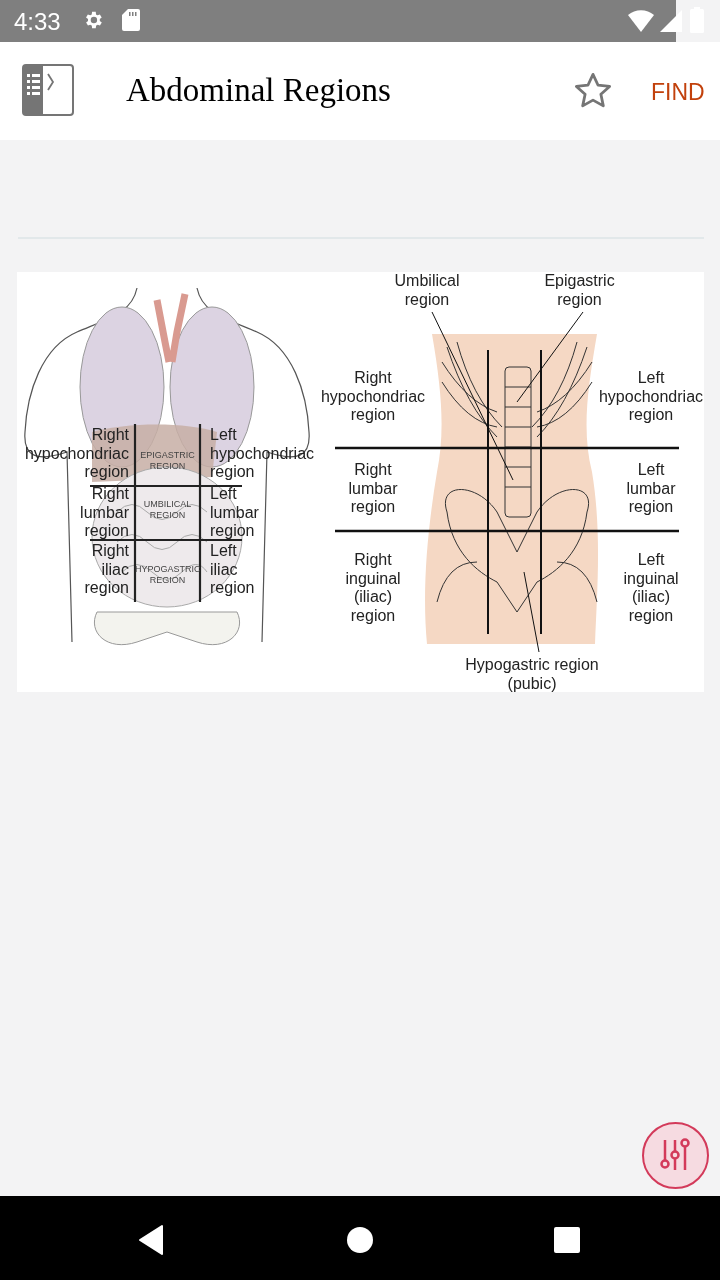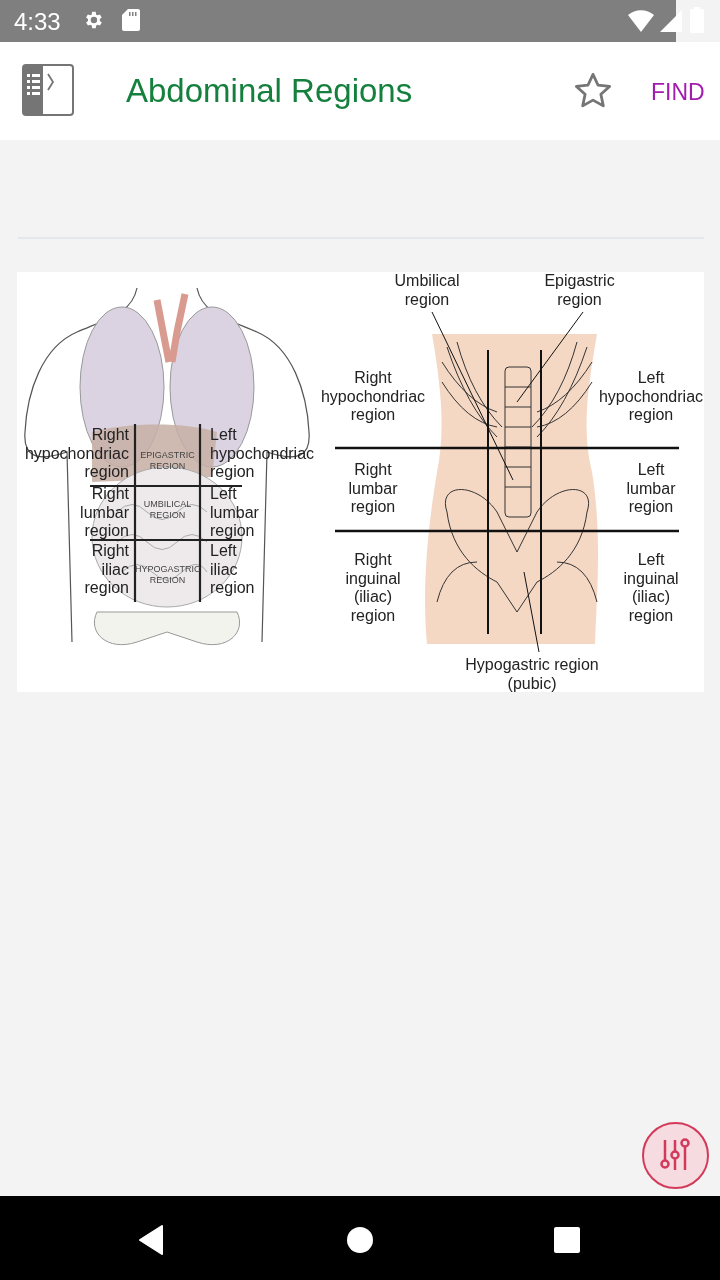--- a/index.html
+++ b/index.html
@@ -2,23 +2,23 @@
 <html><head>
 <meta charset="utf-8">
 <style>
   * { box-sizing: border-box; margin: 0; padding: 0; }
   html, body { width: 720px; height: 1280px; overflow: hidden; background: #f3f3f4; font-family: "Liberation Sans", sans-serif; }
   .status-bar { position: absolute; top: 0; left: 0; width: 676px; height: 42px; background: #7f7f7f; color: #fff; }
   .status-time { position: absolute; left: 14px; top: 8px; font-size: 24px; color: #fff; }
   .status-icon { position: absolute; top: 9px; }
   .app-bar { position: absolute; top: 42px; left: 0; width: 720px; height: 98px; background: #fff; }
   .toc-btn { position: absolute; left: 22px; top: 22px; width: 54px; height: 54px; cursor: pointer; }
-  .app-title { position: absolute; left: 126px; top: 30px; font-size: 33px; color: #15803d; }
+  .app-title { position: absolute; left: 126px; top: 30px; font-size: 33px; color: #000000; font-family: Liberation Serif, serif; }
   .star-btn { position: absolute; left: 572px; top: 28px; width: 42px; height: 42px; cursor: pointer; }
-  .find-btn { position: absolute; left: 651px; top: 37px; font-size: 23px; color: #a21caf; cursor: pointer; }
+  .find-btn { position: absolute; left: 651px; top: 37px; font-size: 23px; color: #c2410c; cursor: pointer; }
   .content { position: absolute; top: 140px; left: 0; width: 720px; height: 1056px; background: #f3f3f4; }
   .section-title { position: absolute; left: 18px; top: 56px; font-size: 32px; font-weight: bold; color: #8ecdd6; letter-spacing: 2px; }
   .section-rule { position: absolute; left: 18px; top: 97px; width: 686px; height: 2px; background: #e2e8ea; }
   .figure { position: absolute; left: 17px; top: 132px; width: 687px; height: 420px; background: #fff; }
   .fig-label { position: absolute; font-size: 16px; color: #222; text-align: center; line-height: 18.5px; white-space: nowrap; }
   .fig-label.l { text-align: right; }
   .fig-label.r { text-align: left; }
   .fig-small { position: absolute; font-size: 9px; color: #444; text-align: center; line-height: 11px; }
   .fab { position: absolute; left: 642px; top: 1122px; width: 67px; height: 67px; border-radius: 50%; background: #f6dbe1; border: 2.5px solid #d33a5a; cursor: pointer; }
   .nav-bar { position: absolute; top: 1196px; left: 0; width: 720px; height: 84px; background: #000; }

